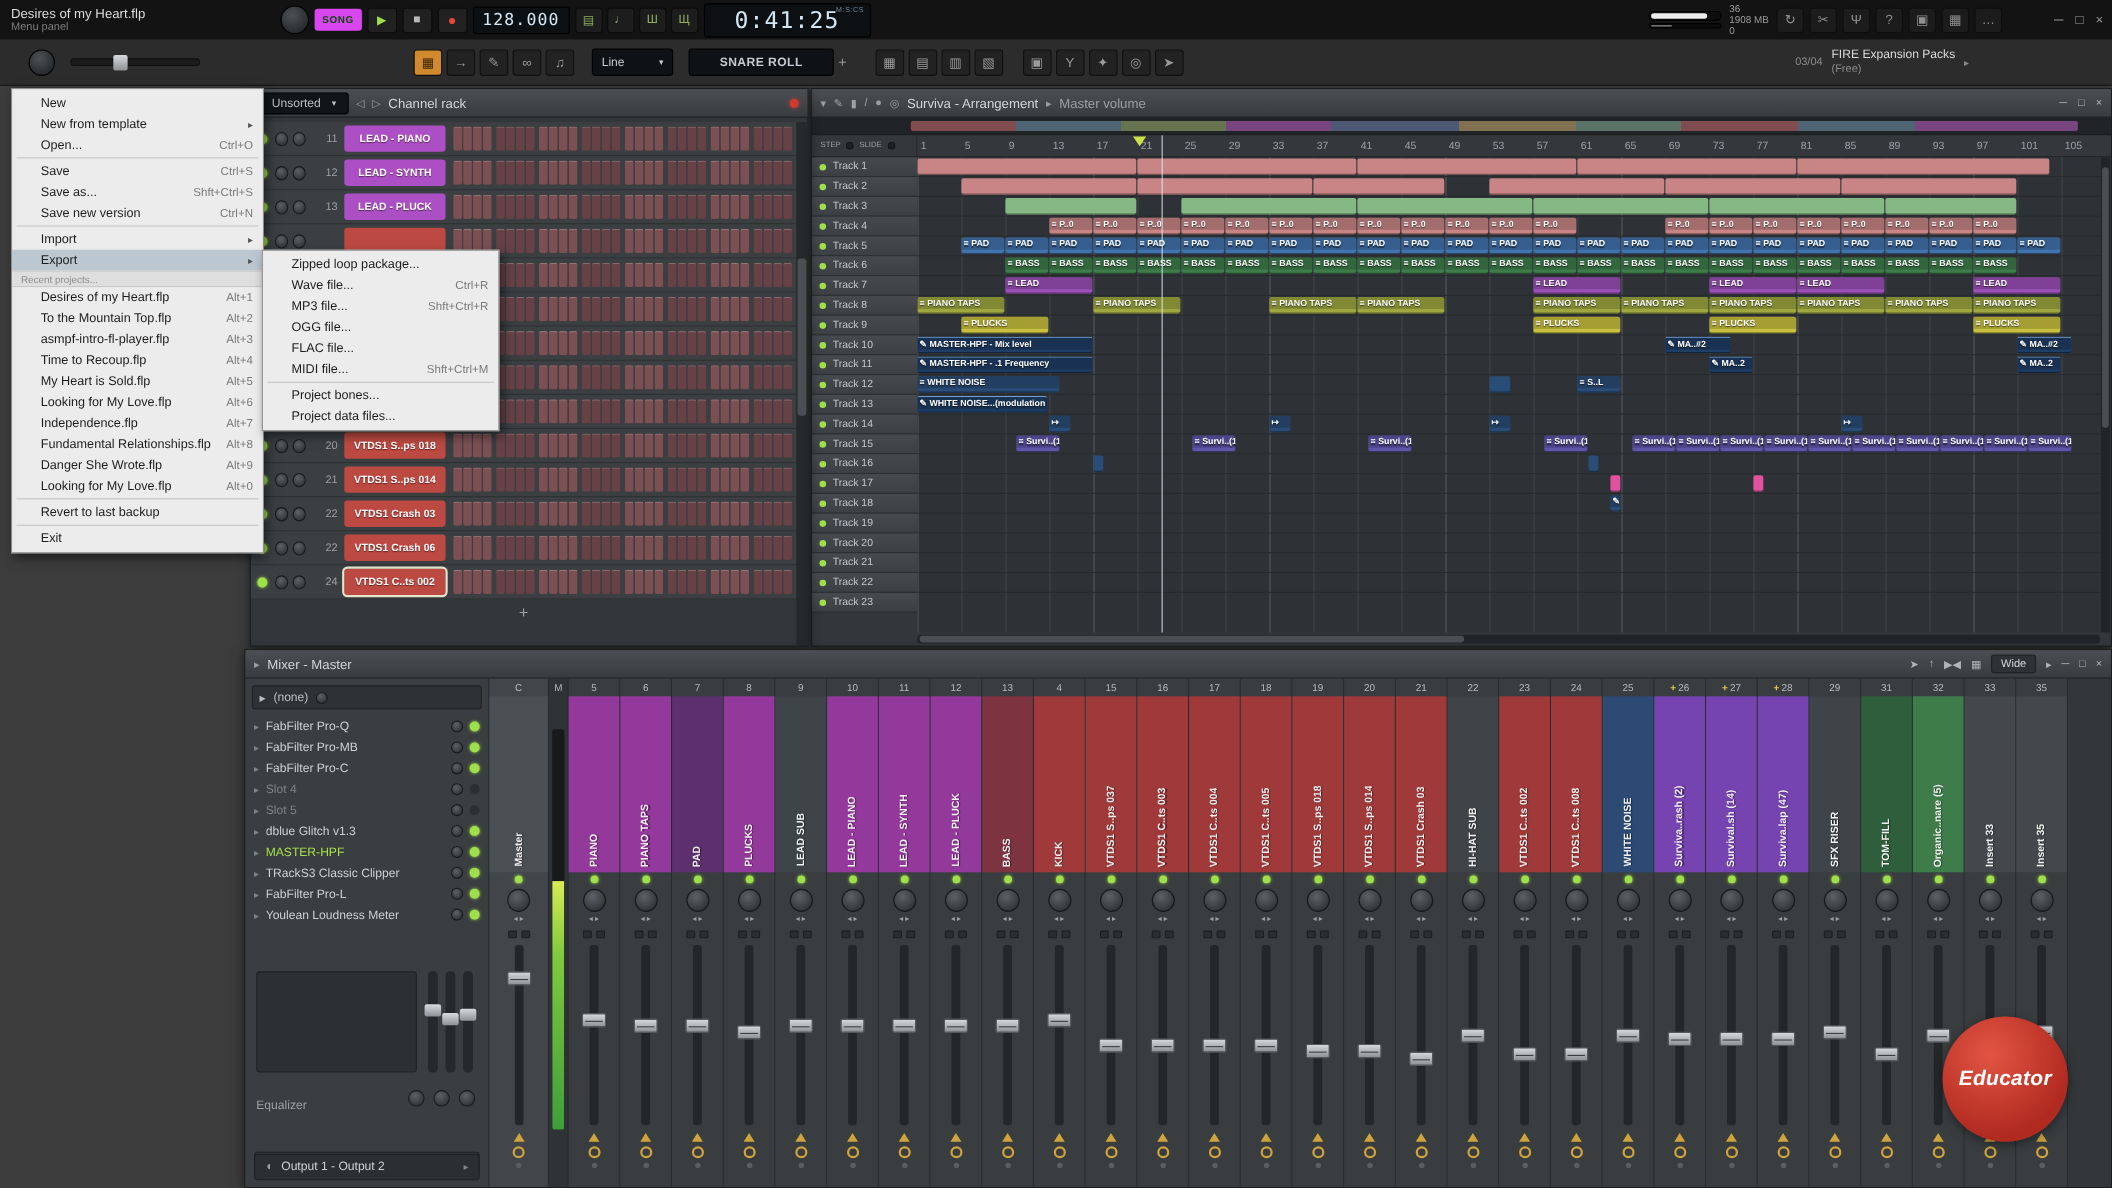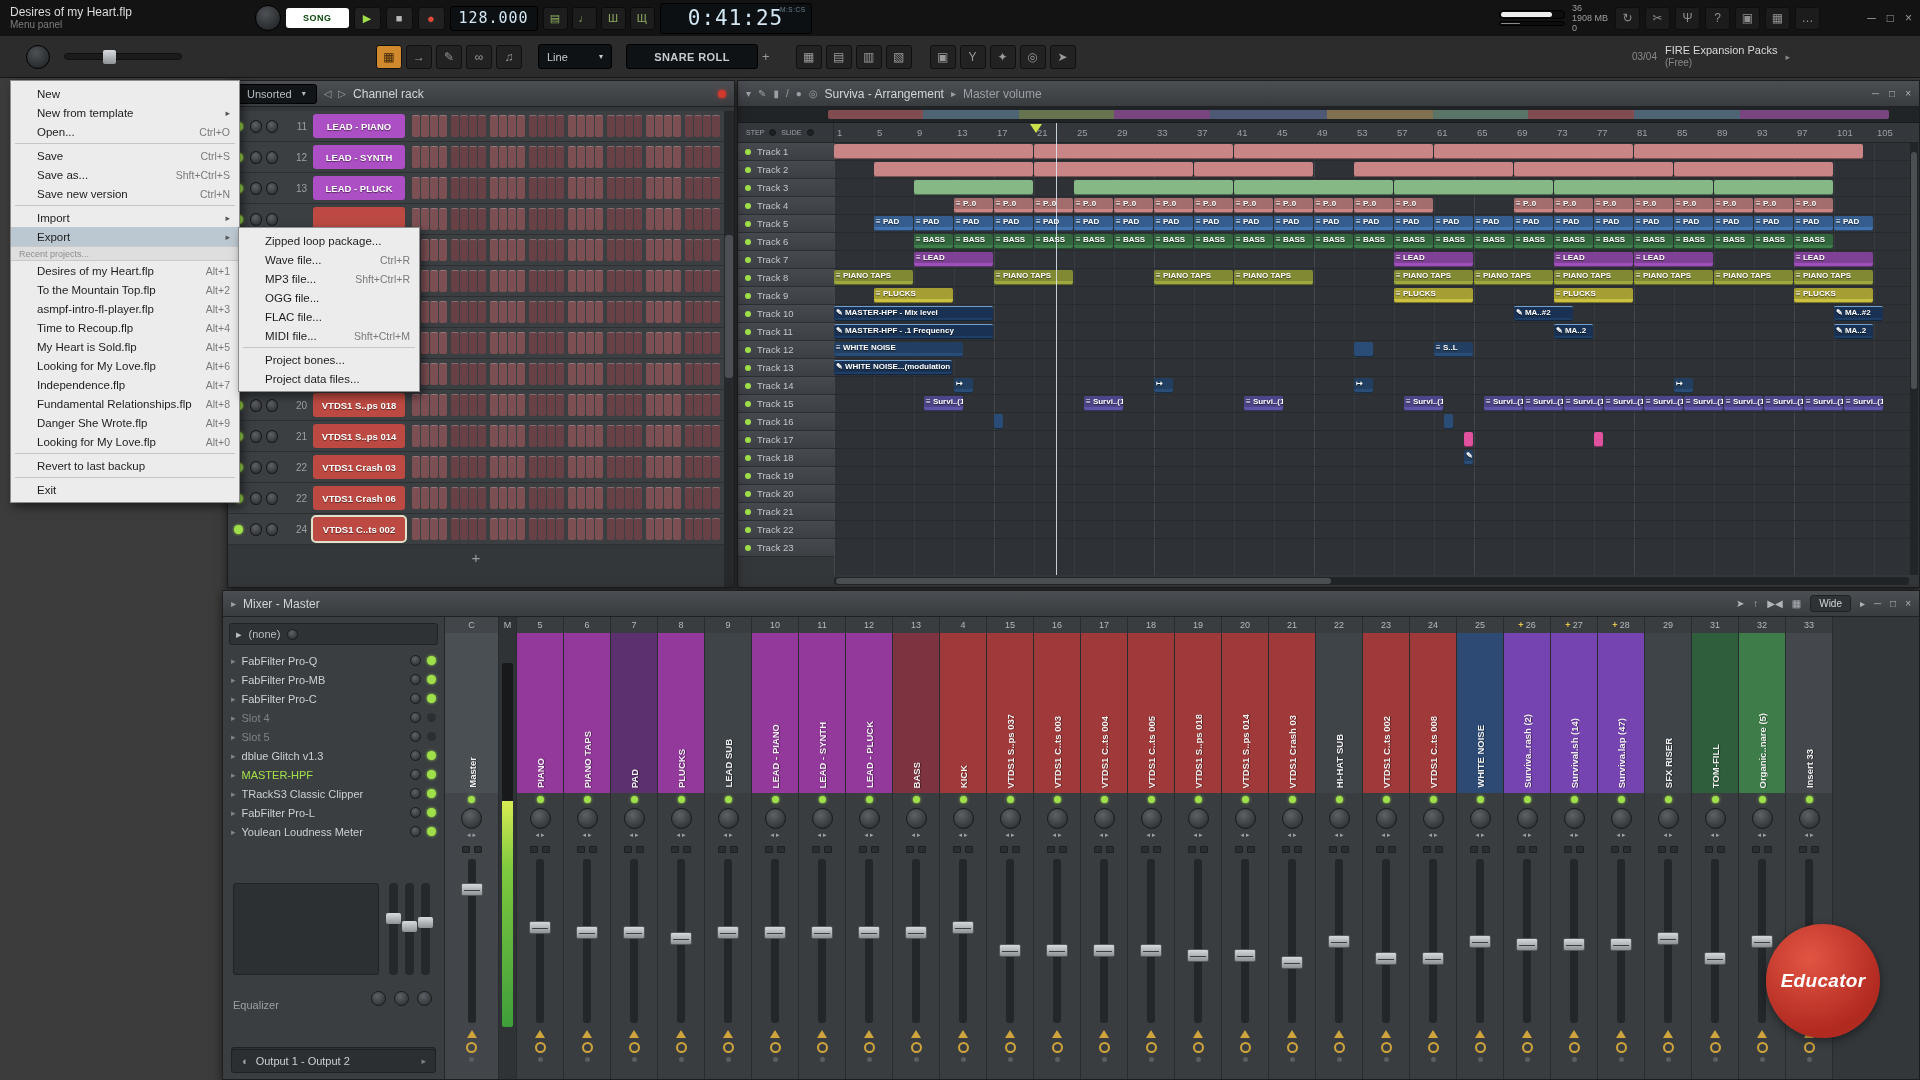--- a/index.html
+++ b/index.html
@@ -6,21 +6,21 @@
 html,body{width:1920px;height:1080px;overflow:hidden;background:#3c3c3c;font-family:"Liberation Sans",sans-serif}
 #stage{position:relative;width:1920px;height:1080px;font-family:"Liberation Sans",sans-serif}
 
 
 #titlebar{position:absolute;left:0;top:0;width:1920px;height:36px;background:#131313;display:flex;align-items:center;color:#c9c9c9;z-index:30}
 .tb-left{width:255px;padding-left:10px}
 .tb-title{font-size:12px;color:#dcdcdc;line-height:14px;white-space:nowrap}
 .tb-sub{font-size:10px;color:#7d7d7d;line-height:12px}
 .transport{display:flex;align-items:center;gap:5px}
 .knob-big{width:26px;height:26px;border-radius:50%;background:radial-gradient(circle at 40% 32%,#4d5155,#1b1d1f);border:1px solid #000}
-.song-pill{background:#ffffff;color:#0a4a0a;font-size:9px;font-weight:bold;padding:5px 17px;border-radius:3px;letter-spacing:.5px}
+.song-pill{background:#d946ef;color:#0a4a0a;font-size:9px;font-weight:bold;padding:5px 7px;border-radius:3px;letter-spacing:.5px}
 .t-btn{width:27px;height:23px;background:#212121;border:1px solid #0d0d0d;border-radius:3px;display:flex;align-items:center;justify-content:center;font-size:11px;color:#9fe04a}
 .t-btn.stop{color:#b9b9b9}.t-btn.rec{color:#e0483a;font-size:13px}
 .lcd{background:#0c1013;border:1px solid #000;border-radius:3px;color:#d2e7f3;font-family:"DejaVu Sans Mono",monospace;display:flex;align-items:center;justify-content:center}
 .tempo{width:88px;height:25px;font-size:15px;letter-spacing:1px}
 .mini-ic{width:25px;height:23px;background:#1d1d1d;border:1px solid #0b0b0b;border-radius:3px;color:#8fb062;font-size:11px;display:flex;align-items:center;justify-content:center}
 .timebox{width:152px;height:31px;position:relative;font-size:21px;letter-spacing:1px}
 .timebox .unit{position:absolute;top:2px;right:5px;font-size:6.5px;color:#6d8492;letter-spacing:.5px;font-family:"Liberation Sans",sans-serif}
 .tb-right{position:absolute;right:100px;top:0;height:36px;display:flex;align-items:center;gap:7px}
 .meterwrap{display:flex;flex-direction:column;gap:2px}
 .meterbar{width:66px;height:9px;background:#0d0d0d;border-radius:4px;position:relative;border:1px solid #000}
@@ -145,21 +145,21 @@
 .s-up{width:0;height:0;border-left:5px solid transparent;border-right:5px solid transparent;border-bottom:8px solid #d0a43c}
 .s-clock{width:11px;height:11px;border-radius:50%;border:2px solid #d0a43c}
 .s-dot{width:5px;height:5px;border-radius:50%;background:#5a5e62}
 .meter-groove{position:absolute;top:46px;bottom:52px;left:3px;right:3px;background:#17191b;border-radius:2px;overflow:hidden}
 .meter-fill{position:absolute;left:0;right:0;bottom:0;height:62%;background:linear-gradient(#d8ec52,#7ec93e 30%,#3f9e3a)}
 #mx-right-ics{display:flex;align-items:center;gap:9px;margin-left:auto;font-size:10px;color:#b0b5b9}
 .wide-lbl{background:#2e3235;border:1px solid #1f2123;border-radius:3px;padding:2px 8px;font-size:10px;color:#d5d8db;display:flex;gap:6px;align-items:center}
 
 
 .dd{position:absolute;width:230px;background:#ececec;border:1px solid #8d8d8d;box-shadow:3px 4px 9px rgba(0,0,0,.5);padding:3px 0;z-index:60}
-#export-menu{width:182px;z-index:61}
+#export-menu{width:216px;z-index:61}
 .dd-item{height:19px;display:flex;align-items:center;padding:0 9px 0 26px;font-size:11.5px;color:#1d1d1d;white-space:nowrap}
 .dd-item.hl{background:#bcc8d1}
 .dd-short{margin-left:auto;padding-left:14px;font-size:10.5px;color:#7a7a7a}
 .dd-arrow{margin-left:auto;padding-left:10px;font-size:9px;color:#555}
 .dd-sep{height:5px;position:relative}
 .dd-sep:after{content:"";position:absolute;left:4px;right:4px;top:2px;height:1px;background:#c5c5c5}
 .dd-section{height:15px;background:#dedede;border-top:1px solid #c9c9c9;border-bottom:1px solid #c9c9c9;color:#8e8e8e;font-size:9px;display:flex;align-items:center;padding-left:8px}
 
 
 #educator{position:absolute;right:40px;bottom:42px;width:114px;height:114px;border-radius:50%;background:radial-gradient(circle at 38% 30%,#e25543,#b12a20 70%);display:flex;align-items:center;justify-content:center;z-index:40;box-shadow:0 3px 10px rgba(0,0,0,.4)}
@@ -2362,20 +2362,48 @@
           <div class="s-fader">
             <div class="f-groove"></div>
             <div class="f-handle" style="top: calc(48% - 6px);"></div>
           </div>
           <div class="s-foot">
             <div class="s-up"></div>
             <div class="s-clock"></div>
             <div class="s-dot"></div>
           </div>
         </div>
+        <div class="strip">
+          <div class="s-num">
+            <span>35</span>
+          </div>
+          <div class="s-band" style="background: rgb(68, 72, 76);">
+            <div class="s-name">Insert 35</div>
+          </div>
+          <div class="s-led">
+            <i></i>
+          </div>
+          <div class="s-knob">
+            <i></i>
+          </div>
+          <div class="s-pan">◂ ▸</div>
+          <div class="s-btns">
+            <span></span>
+            <span></span>
+          </div>
+          <div class="s-fader">
+            <div class="f-groove"></div>
+            <div class="f-handle" style="top: calc(48% - 6px);"></div>
+          </div>
+          <div class="s-foot">
+            <div class="s-up"></div>
+            <div class="s-clock"></div>
+            <div class="s-dot"></div>
+          </div>
+        </div>
       </div>
   </section>
 
   <div class="dd" id="file-menu" style="left:10px;top:80px">
       <div class="dd-item">
         <span class="dd-label">New</span>
       </div>
       <div class="dd-item">
         <span class="dd-label">New from template</span>
         <span class="dd-arrow">▸</span>

